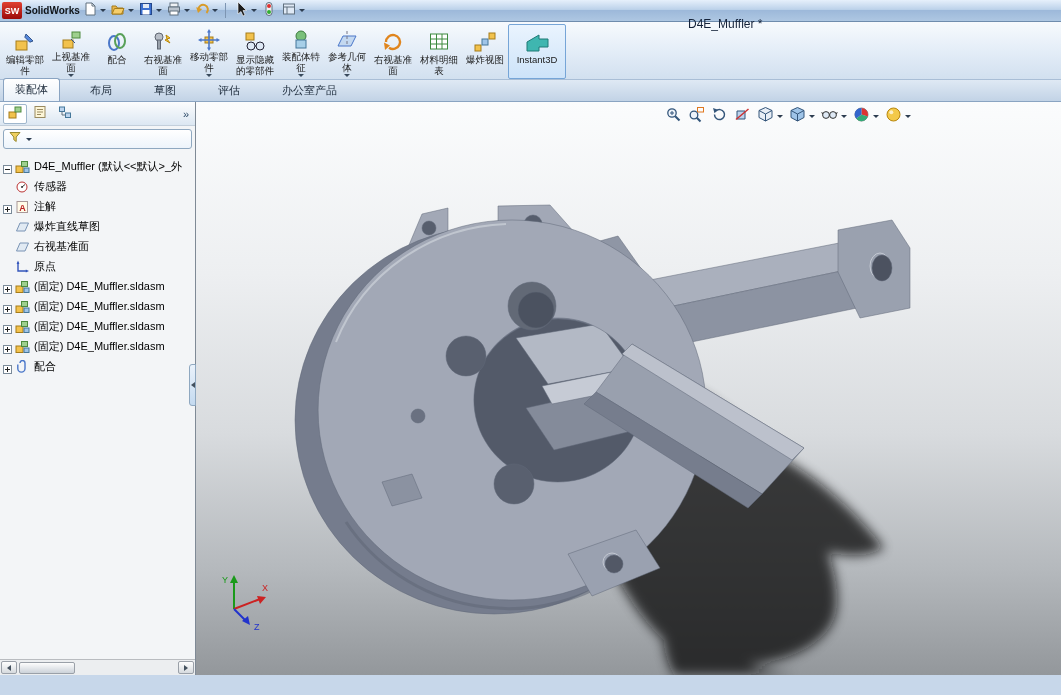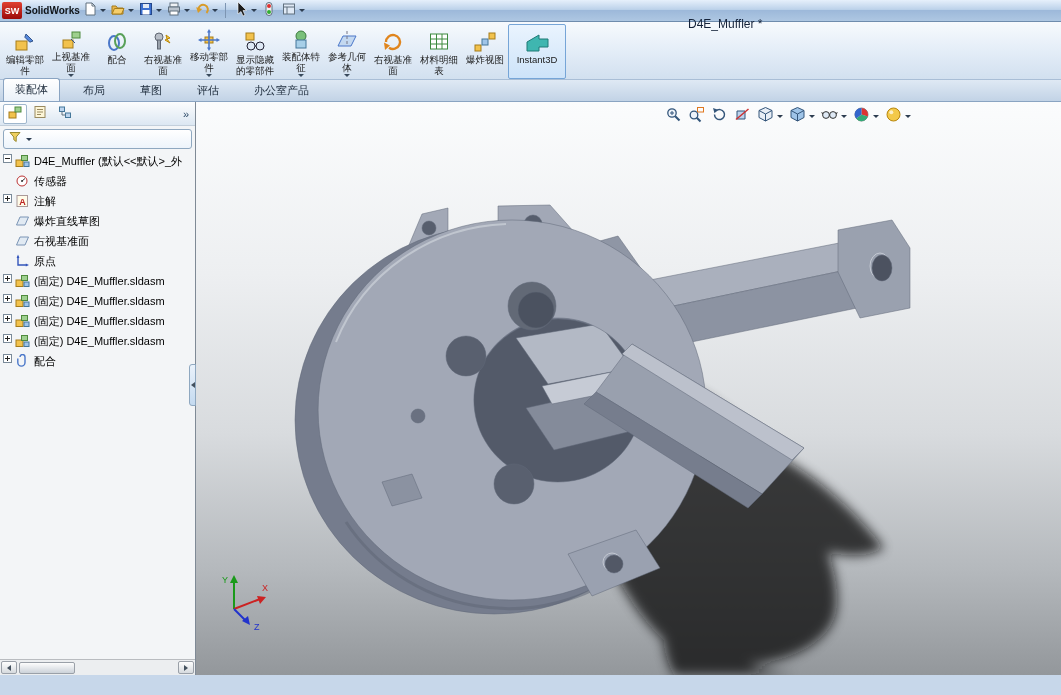--- a/index.html
+++ b/index.html
@@ -24,37 +24,37 @@
   .rbtn{width:46px;display:flex;flex-direction:column;align-items:center;padding:3px 1px 1px;
     font-size:9.5px;line-height:10.5px;text-align:center;color:#1a1a1a;border:1px solid transparent;border-radius:2px;flex:none}
   .rbtn .ricon{height:27px;display:flex;align-items:center;justify-content:center}
   .rbtn.active{background:linear-gradient(#eaf4fe,#cde3f9);border-color:#76a5d7;width:58px}
   .rbtn.active .rlabel{white-space:nowrap}
   .rlabel{max-width:46px}
   .rcaret{width:0;height:0;border-left:3px solid transparent;border-right:3px solid transparent;border-top:3px solid #394a5c;margin-top:1px}
 
   
   .tabrow{height:22px;background:linear-gradient(#dfe9f4,#c2d3e6);border-bottom:1px solid #8aa4c2;
-    display:flex;align-items:flex-end;padding-left:3px;gap:11px}
+    display:flex;align-items:flex-end;padding-left:3px;gap:18px}
   .tab{font-size:11px;color:#1c2a3a;padding:3px 11px;border:1px solid transparent;border-bottom:none;border-radius:3px 3px 0 0}
   .tab.active{background:linear-gradient(#ffffff,#eaf1f9);border-color:#8aa4c2;padding-bottom:4px}
 
   
   .main{display:flex;height:573px}
   .sidepanel{width:196px;background:#f3f5f7;border-right:1px solid #7f8a96;display:flex;flex-direction:column;position:relative;flex:none}
   .panel-tabs{height:24px;display:flex;align-items:center;background:linear-gradient(#fcfdfe,#dce7f2);
     border-bottom:1px solid #c3cfdb;padding:0 3px}
   .ptab{width:24px;height:20px;display:flex;align-items:center;justify-content:center;border:1px solid transparent;border-radius:2px;margin-right:1px}
   .ptab.active{background:#fff;border-color:#9fb6cc}
   .ptabs-spacer{flex:1}
   .chevrons{font-size:11px;color:#2d4a68;padding-right:3px}
   .filter-row{margin:3px 3px 2px;height:20px;border:1px solid #8fa8c0;border-radius:3px;
     background:linear-gradient(#ffffff,#edf4fb);display:flex;align-items:center;padding:0 4px;gap:2px}
   .tree{flex:1;padding-top:3px;font-size:11px;color:#000;overflow:hidden}
-  .trow{height:20px;display:flex;align-items:flex-start;gap:3px;padding-left:3px;white-space:nowrap}
+  .trow{height:20px;display:flex;align-items:flex-end;gap:3px;padding-left:3px;white-space:nowrap}
   .trow.child{}
   .expander{width:9px;height:9px;border:1px solid #7a8a99;background:#fff;position:relative;flex:none}
   .expander::before{content:"";position:absolute;left:1px;right:1px;top:3px;height:1px;background:#222}
   .expander.plus::after{content:"";position:absolute;top:1px;bottom:1px;left:3px;width:1px;background:#222}
   .spacer9{width:9px;flex:none}
   .ticon{width:16px;height:14px;flex:none;display:flex;align-items:center}
   .hscroll{height:16px;background:#eceef0;border-top:1px solid #b9bcc0;display:flex;align-items:center;padding:0 1px}
   .harrow{width:16px;height:13px;background:linear-gradient(#fefefe,#d6dade);border:1px solid #9aa0a8;
     display:flex;align-items:center;justify-content:center;border-radius:2px}
   .hthumb{width:56px;height:12px;background:linear-gradient(#fdfdfd,#ccd2d9);border:1px solid #9aa0a8;border-radius:2px;margin-left:2px}

